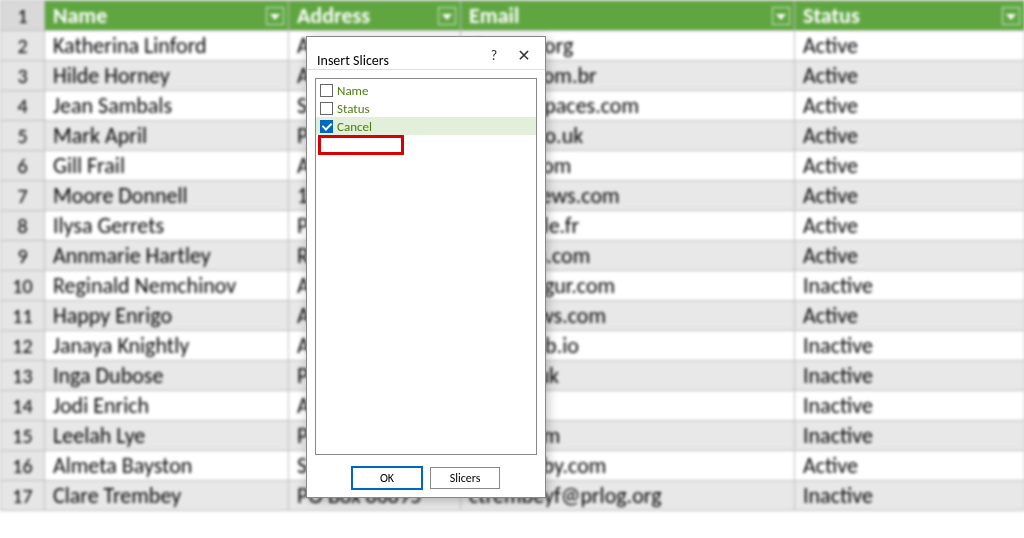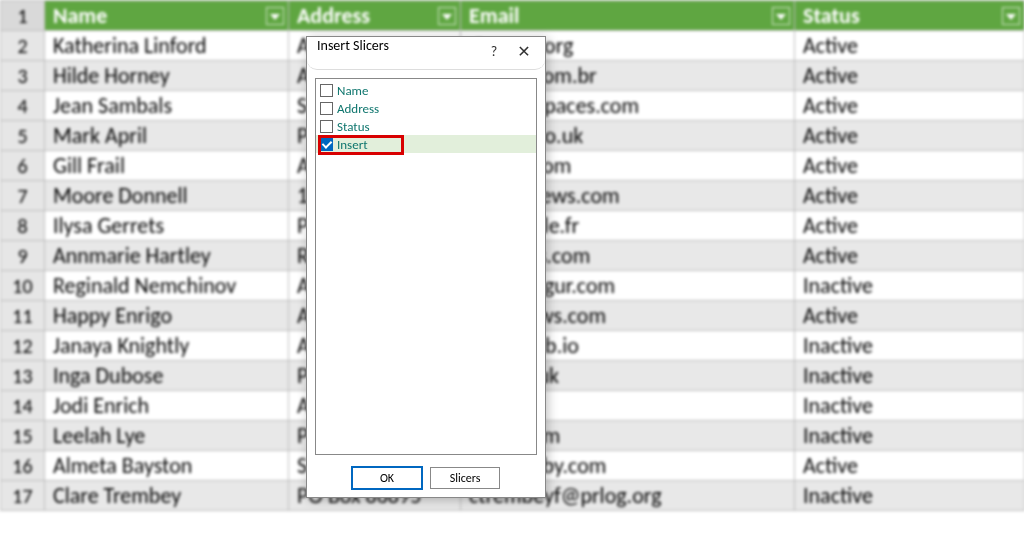--- a/index.html
+++ b/index.html
@@ -86,25 +86,24 @@
     border: 1px solid #888;
     box-shadow: 2px 2px 10px rgba(0,0,0,0.25);
     font-size: 13px;
     color: #000;
     display: flex;
     flex-direction: column;
   }
   .dialog-titlebar {
     height: 33px;
     display: flex;
-    align-items: flex-start;
-    padding: 0 6px 8px 10px;
+    align-items: flex-end;
+    padding: 0 6px 0 10px;
     font-size: 14px;
     border-bottom: 1px solid #ddd;
-    border-radius: 10px;
   }
   .dialog-title { flex: 1; }
   .title-btn {
     width: 30px; height: 28px;
     display: flex; align-items: center; justify-content: center;
     font-size: 14px;
     color: #333;
     cursor: pointer;
   }
   .title-btn.close { font-size: 16px; }
@@ -115,21 +114,21 @@
     padding: 2px 0;
     position: relative;
     overflow: hidden;
   }
   .slicer-item {
     display: flex;
     align-items: center;
     height: 18px;
     padding: 0 4px;
     font-size: 13px;
-    color: #0f766e;
+    color: #4d7c0f;
     gap: 4px;
     position: relative;
   }
   .slicer-item.selected {
     background: #e2efdb;
   }
   .cb {
     width: 13px; height: 13px;
     border: 1px solid #666;
     background: #fff;
@@ -323,29 +322,25 @@
     <span class="title-btn close">✕</span>
   </div>
   <div class="dialog-body">
     <div id="slicer-items">
         <div class="slicer-item">
           <span class="cb"></span>
           <span>Name</span>
         </div>
         <div class="slicer-item">
           <span class="cb"></span>
-          <span>Address</span>
-        </div>
-        <div class="slicer-item">
-          <span class="cb"></span>
           <span>Status</span>
         </div>
         <div class="slicer-item selected">
           <span class="cb checked"></span>
-          <span>Insert</span>
+          <span>Cancel</span>
         </div>
       </div>
     <div class="highlight-box" style="left:2px; top:56px; width:86px; height:20px;"></div>
   </div>
   <div class="dialog-buttons">
     <div class="dlg-btn default">OK</div>
     <div class="dlg-btn">Slicers</div>
   </div>
 </div>
 

